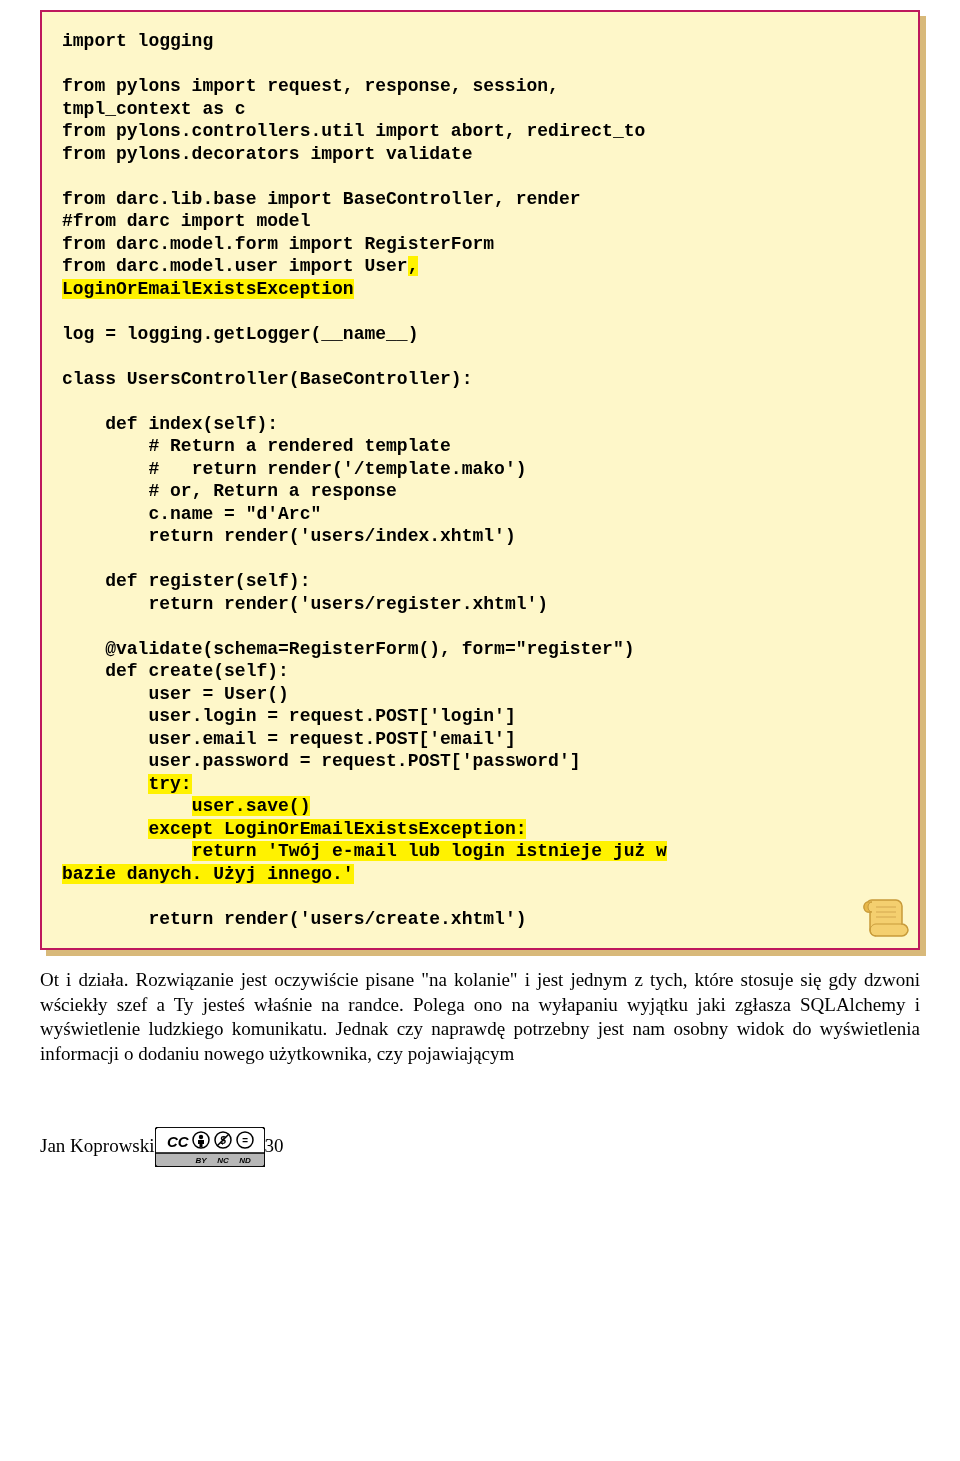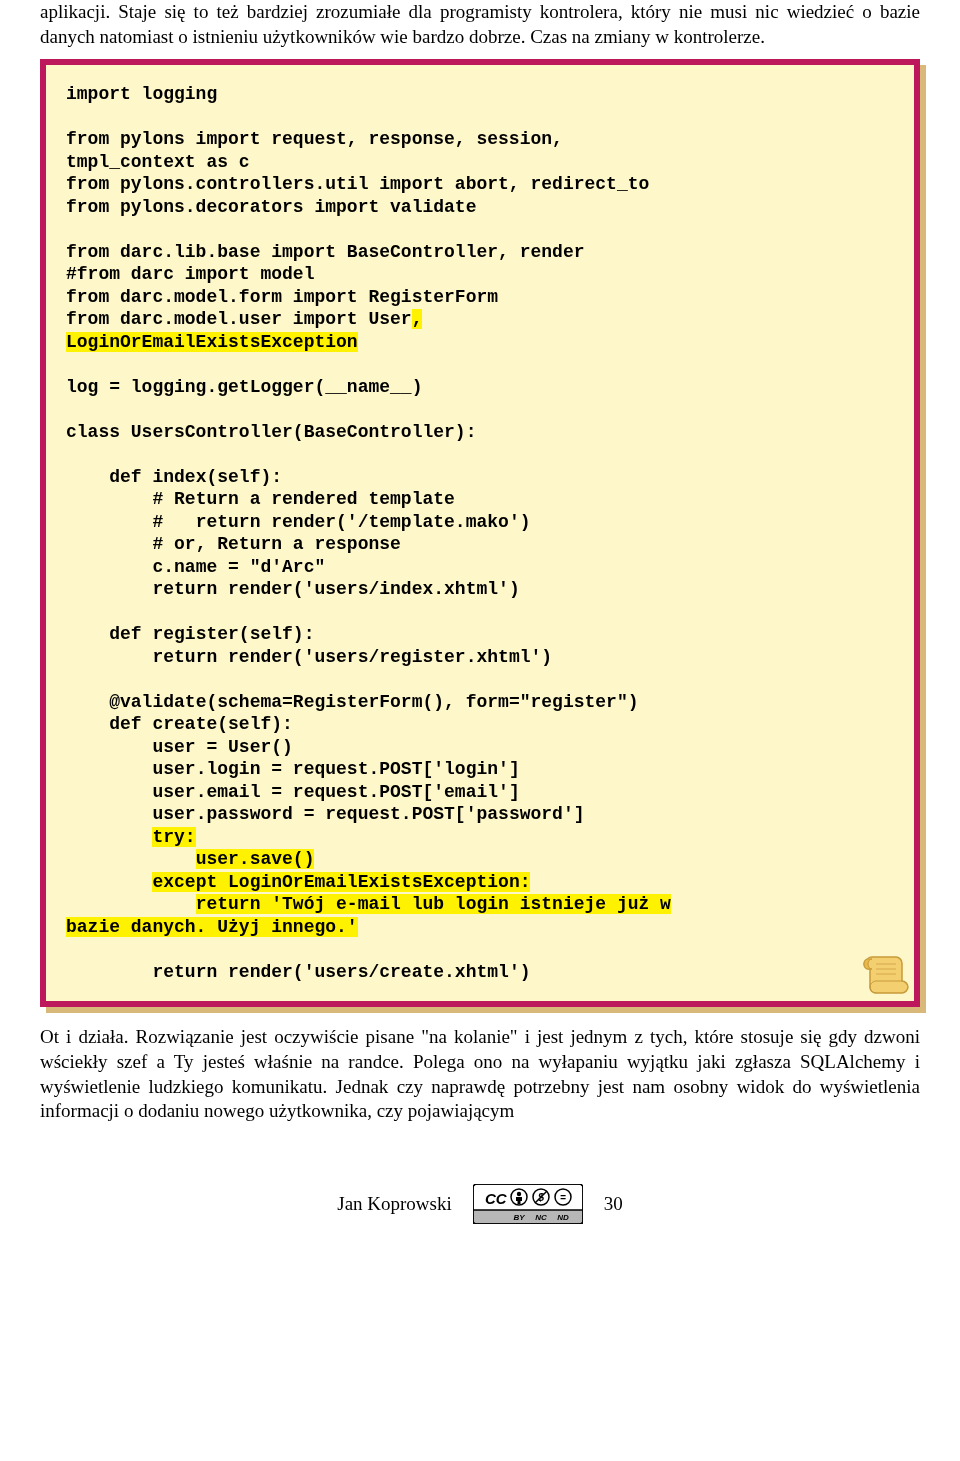--- a/index.html
+++ b/index.html
@@ -30,21 +30,21 @@
     left: 6px;
     right: -6px;
     bottom: -6px;
     background: #d8b97a;
     z-index: 0;
   }
   .codebox {
     position: relative;
     z-index: 1;
     background: #fef7c9;
-    border: 6px solid #be185d;
+    border: 2px solid #be185d;
     padding: 18px 20px 18px 20px;
     font-family: "Courier New", Courier, monospace;
     font-size: 18px;
     font-weight: bold;
     line-height: 1.25;
     white-space: pre-wrap;
     color: #000;
   }
   .hl {
     background: #fff200;
@@ -52,38 +52,36 @@
   .scroll-icon {
     position: absolute;
     right: 10px;
     bottom: 10px;
     width: 48px;
     height: 44px;
     z-index: 2;
   }
   .footer {
     display: flex;
-    justify-content: center;
+    justify-content: flex-start;
     align-items: center;
     margin-top: 60px;
     font-size: 19px;
-    gap: 21px;
   }
   .cc-badge {
     display: inline-block;
     font-style: italic;
   }
   .cc-badge svg { display:block; }
 </style>
 </head>
 <body>
 
 <div class="page">
 
-  <p class="para">aplikacji. Staje się to też bardziej zrozumiałe dla programisty kontrolera, który nie musi nic wiedzieć o bazie danych natomiast o istnieniu użytkowników wie bardzo dobrze. Czas na zmiany w kontrolerze.</p>
 
   <div class="codebox-wrap">
     <div class="codebox-shadow"></div>
     <div class="codebox"><span>import logging</span>
 <span></span>
 <span>from pylons import request, response, session,</span>
 <span>tmpl_context as c</span>
 <span>from pylons.controllers.util import abort, redirect_to</span>
 <span>from pylons.decorators import validate</span>
 <span></span>

